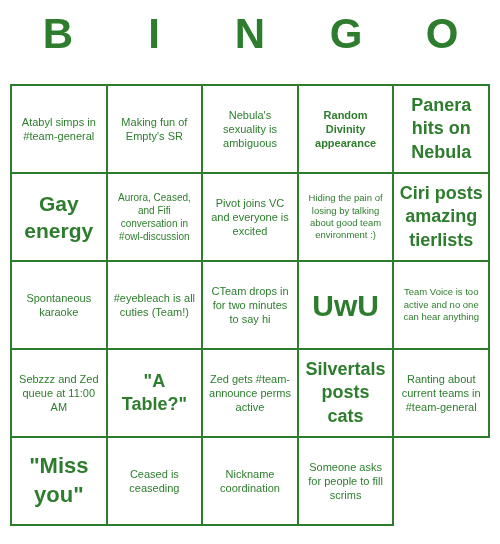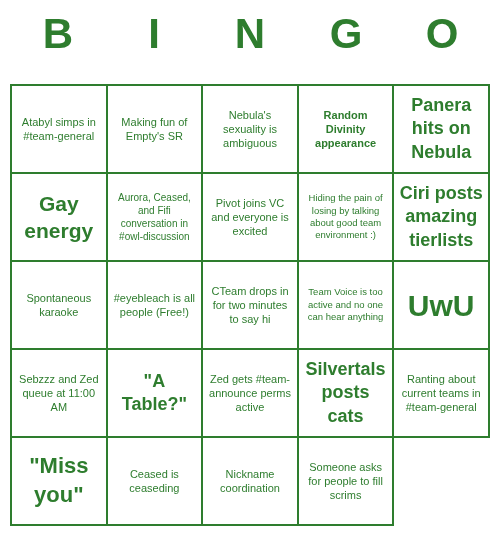--- a/index.html
+++ b/index.html
@@ -91,30 +91,30 @@
     <div class="bingo-cell">
       <span style="font-size: 9.5px; font-weight: normal;">Hiding the pain of losing by talking about good team environment :)</span>
     </div>
     <div class="bingo-cell">
       <span style="font-size: 18px; font-weight: bold;">Ciri posts amazing tierlists</span>
     </div>
     <div class="bingo-cell">
       <span style="font-size: 11px; font-weight: normal;">Spontaneous karaoke</span>
     </div>
     <div class="bingo-cell">
-      <span style="font-size: 11px; font-weight: normal;">#eyebleach is all people (Free!)</span>
+      <span style="font-size: 11px; font-weight: normal;">#eyebleach is all cuties (Team!)</span>
     </div>
     <div class="bingo-cell">
       <span style="font-size: 11px; font-weight: normal;">CTeam drops in for two minutes to say hi</span>
     </div>
     <div class="bingo-cell">
-      <span style="font-size: 9.5px; font-weight: normal;">Team Voice is too active and no one can hear anything</span>
+      <span style="font-size: 30px; font-weight: bold;">UwU</span>
     </div>
     <div class="bingo-cell">
-      <span style="font-size: 30px; font-weight: bold;">UwU</span>
+      <span style="font-size: 9.5px; font-weight: normal;">Team Voice is too active and no one can hear anything</span>
     </div>
     <div class="bingo-cell">
       <span style="font-size: 11px; font-weight: normal;">Sebzzz and Zed queue at 11:00 AM</span>
     </div>
     <div class="bingo-cell">
       <span style="font-size: 18px; font-weight: bold;">"A Table?"</span>
     </div>
     <div class="bingo-cell">
       <span style="font-size: 11px; font-weight: normal;">Zed gets #team-announce perms active</span>
     </div>

